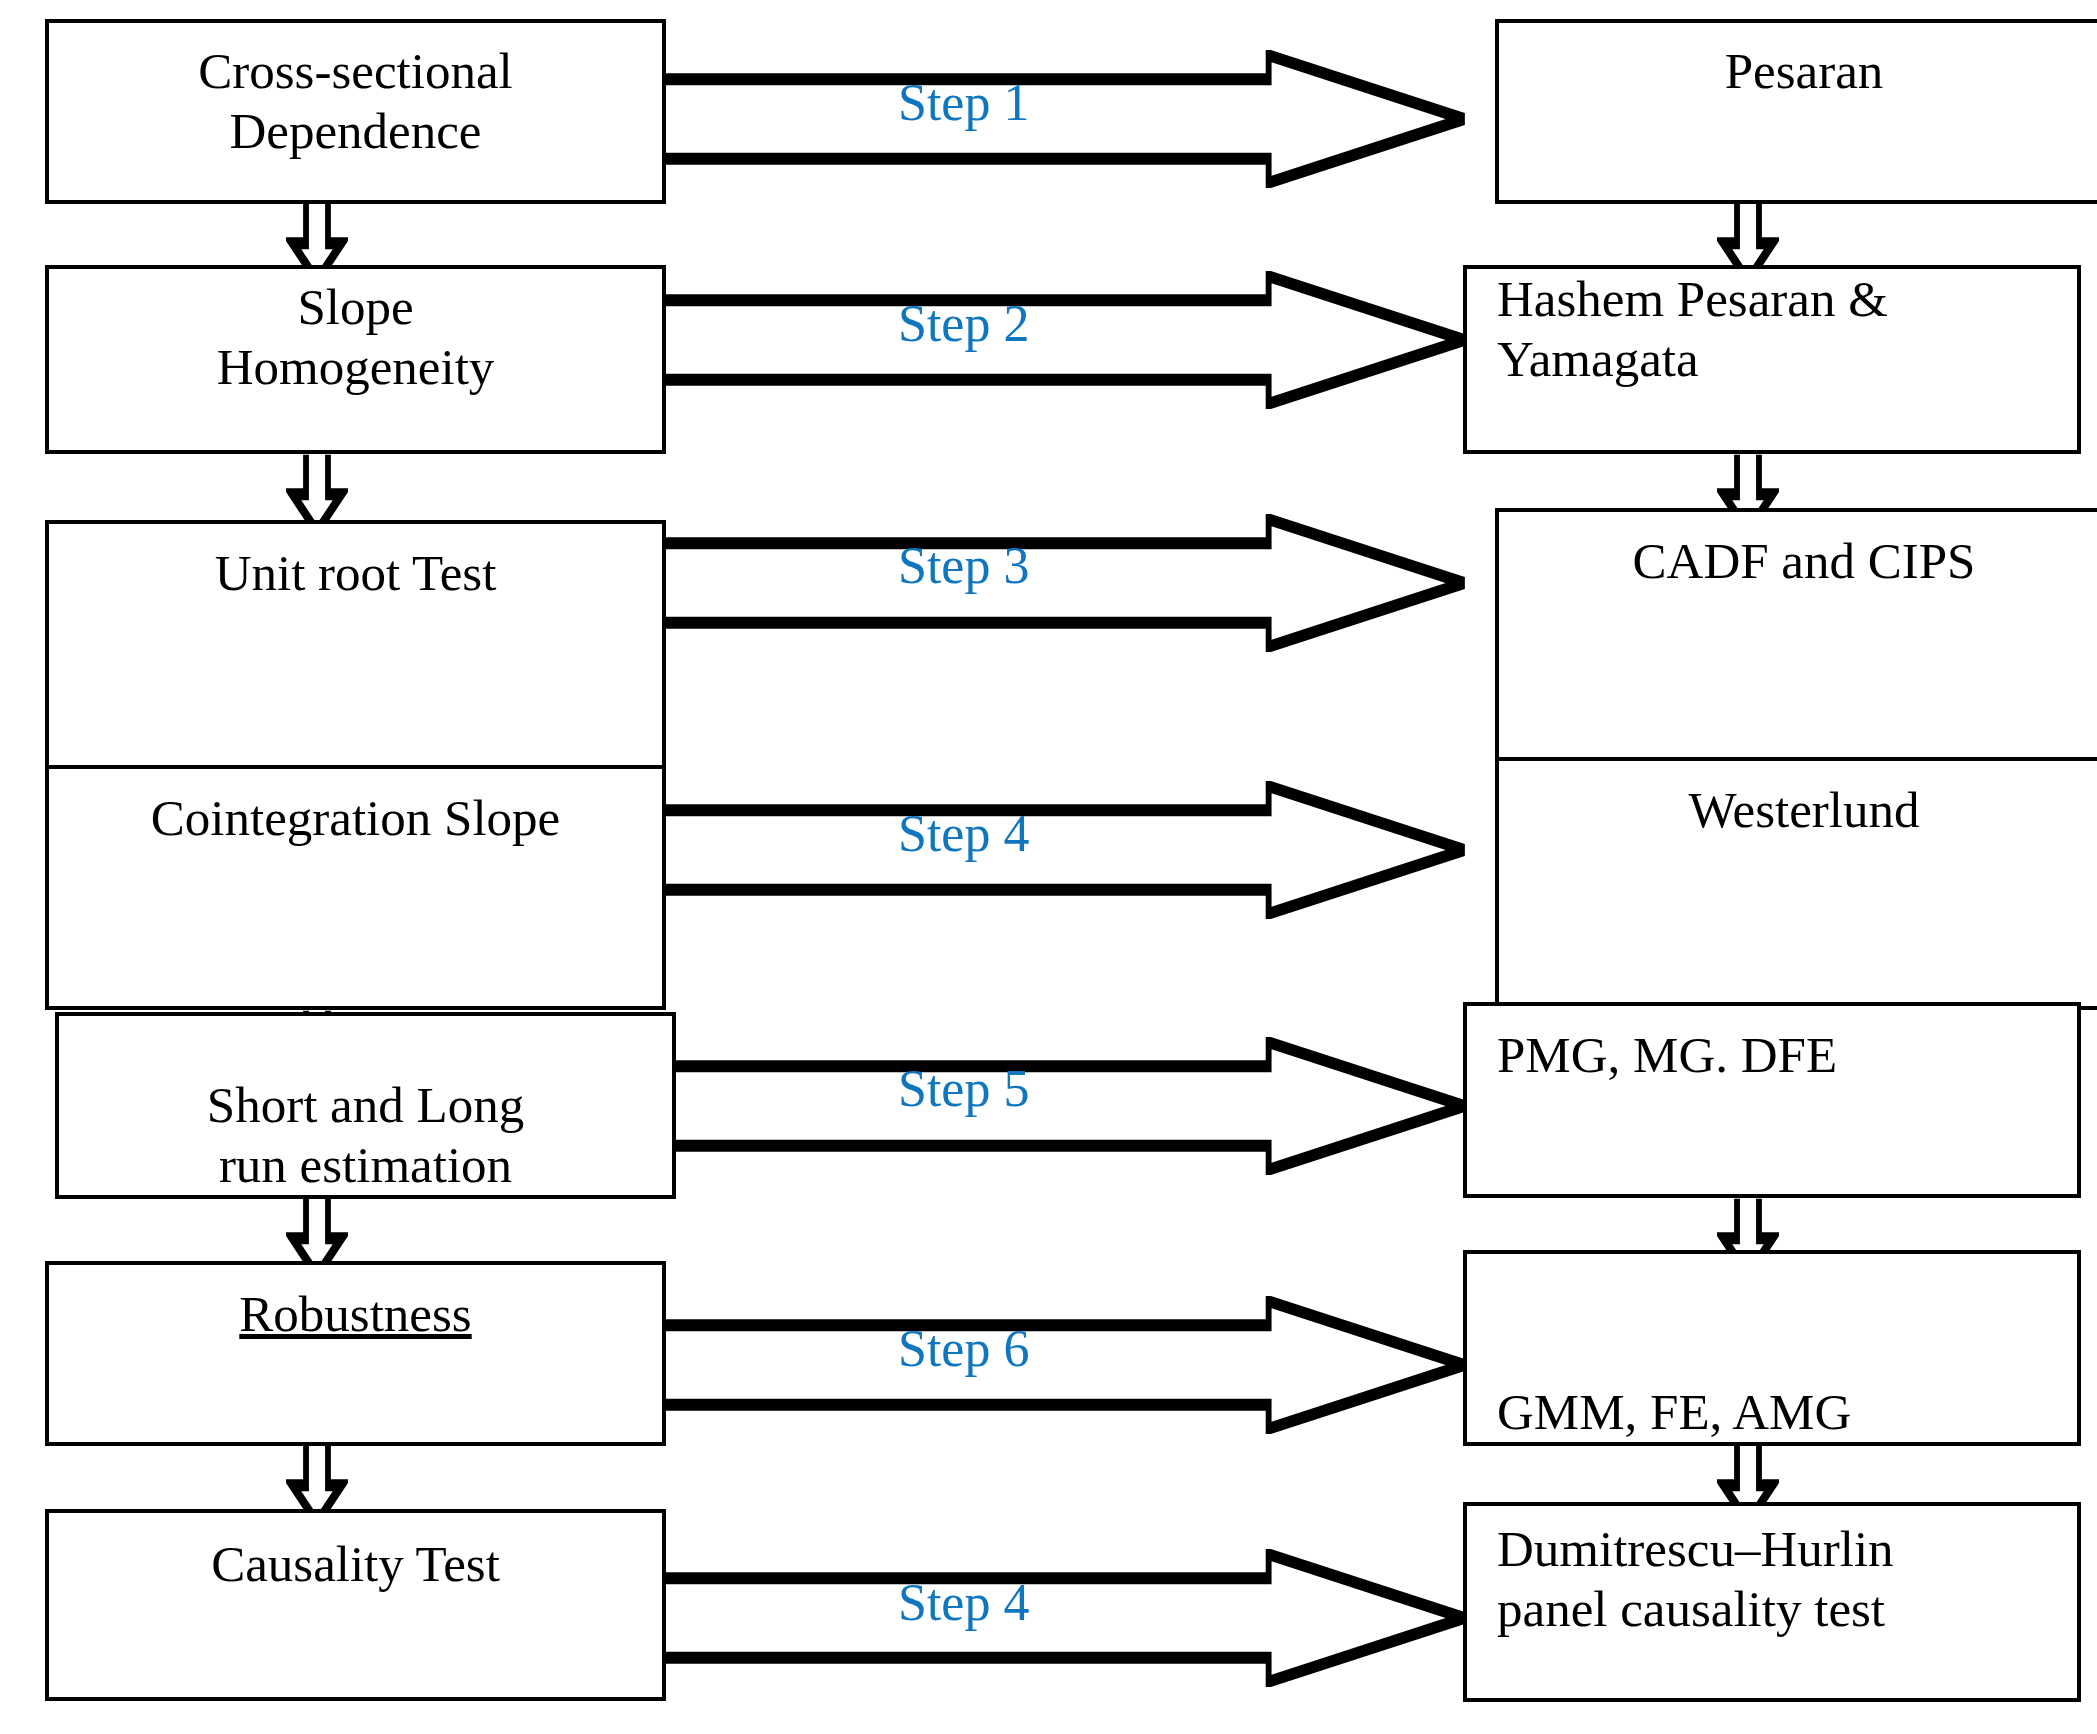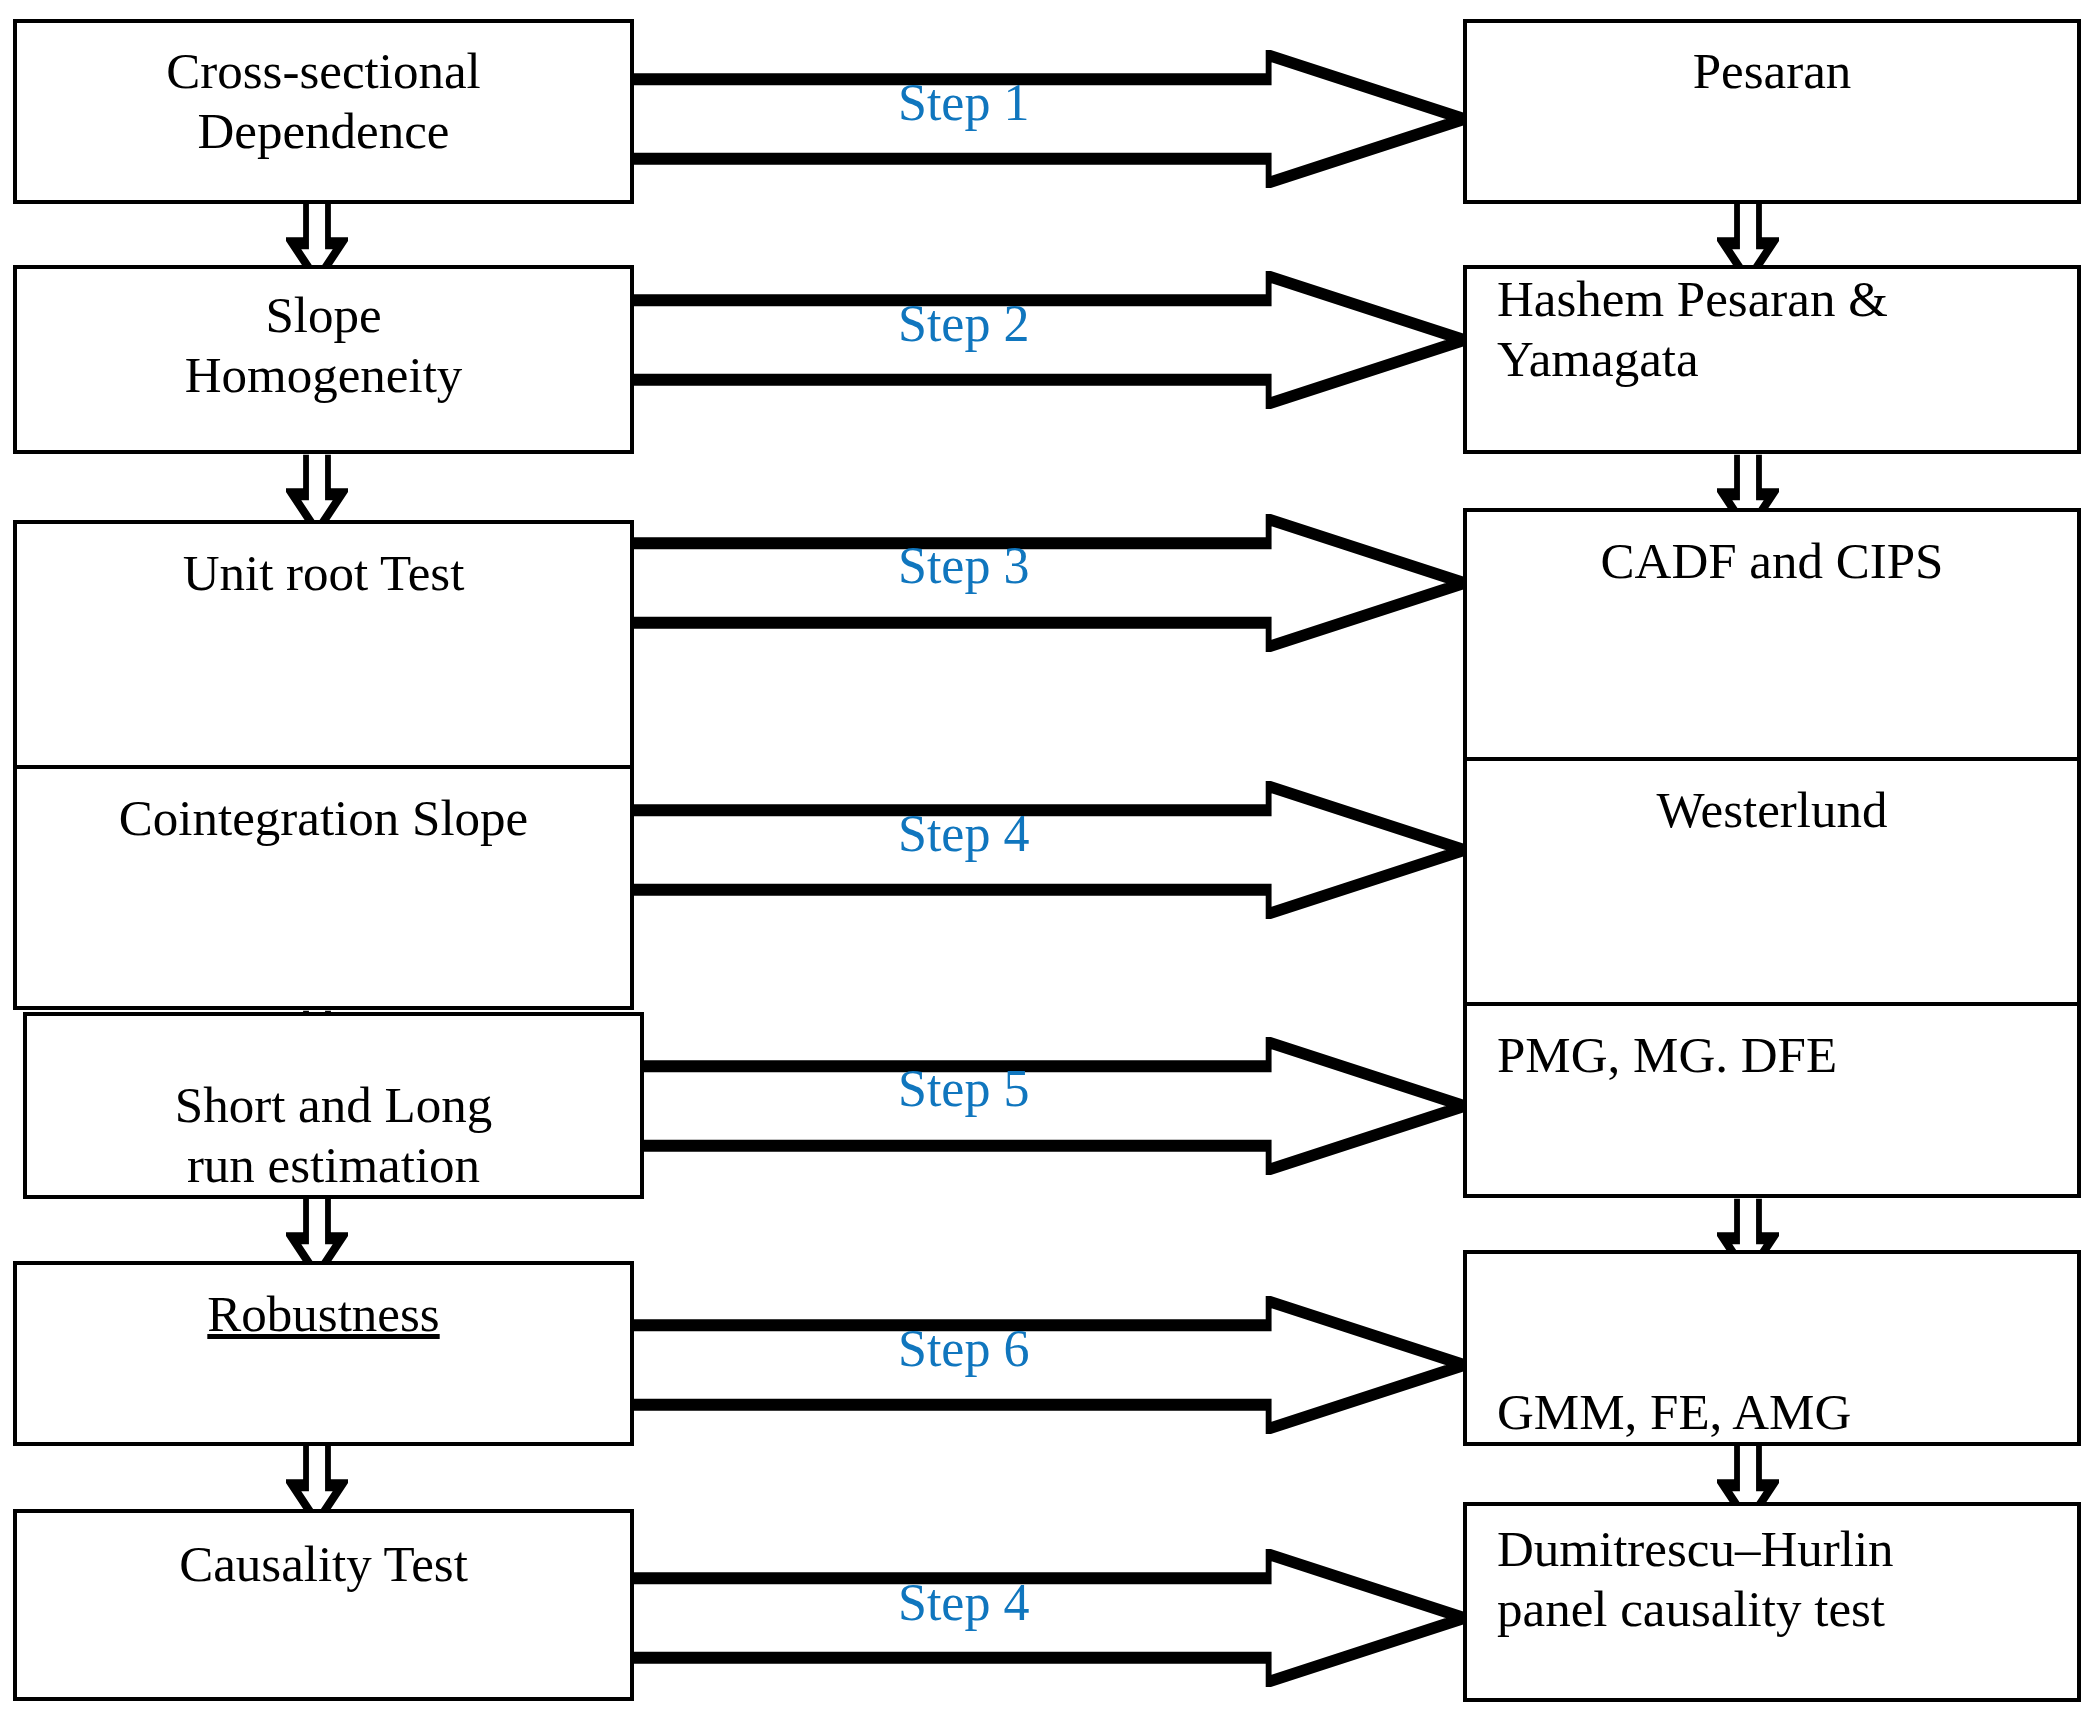--- a/index.html
+++ b/index.html
@@ -21,21 +21,21 @@
     border: 4.6px solid #000000;
     background: #ffffff;
     display: flex;
     flex-direction: column;
     align-items: center;
     color: #000000;
     font-family: "Liberation Serif", "DejaVu Serif", serif;
     line-height: 1.18;
     z-index: 6;
   }
-  .node-box.align-center { align-items: center; text-align: center; }
+  .node-box.align-center { align-items: center; text-align: center; margin-left: 32px; }
   .node-box.align-left   { align-items: flex-start; text-align: left; }
   .node-label {
     font-size: 51px;
     white-space: pre-line;
     display: block;
   }
   .node-box.align-left .node-label { padding-left: 30px; }
 
   
   .harrow {
@@ -86,21 +86,21 @@
     <svg viewBox="0 0 96 62" preserveAspectRatio="none">
       <path d="M 31 2 L 31 32 L 10 32 L 48 60 L 86 32 L 65 32 L 65 2" fill="#ffffff" stroke="#000000" stroke-width="9" stroke-linejoin="miter"></path>
     </svg>
   </div>
   <div class="varrow" style="left: 1717px; top: 201px; width: 62px; height: 82px;">
     <svg viewBox="0 0 96 62" preserveAspectRatio="none">
       <path d="M 31 2 L 31 32 L 10 32 L 48 60 L 86 32 L 65 32 L 65 2" fill="#ffffff" stroke="#000000" stroke-width="9" stroke-linejoin="miter"></path>
     </svg>
   </div>
 
-  <div class="node-box align-center" style="left: 13px; top: 265px; width: 621px; height: 189px; justify-content: flex-start; padding-top: 16px;">
+  <div class="node-box align-center" style="left: 13px; top: 265px; width: 621px; height: 189px; justify-content: flex-start; padding-top: 8px;">
     <span class="node-label">Slope
 Homogeneity</span>
   </div>
 
   <div class="harrow" style="left: 628px; top: 271px; width: 839px; height: 138px;">
     <svg viewBox="0 0 1290 104" preserveAspectRatio="none">
       <path d="M 4 22 L 985 22 L 985 4 L 1286 52 L 985 100 L 985 82 L 4 82" fill="#ffffff" stroke="#000000" stroke-width="9" stroke-linejoin="miter"></path>
     </svg>
   </div>
   <div class="step-label" style="left: 898px; top: 294px; width: 221px;">Step 2</div>

